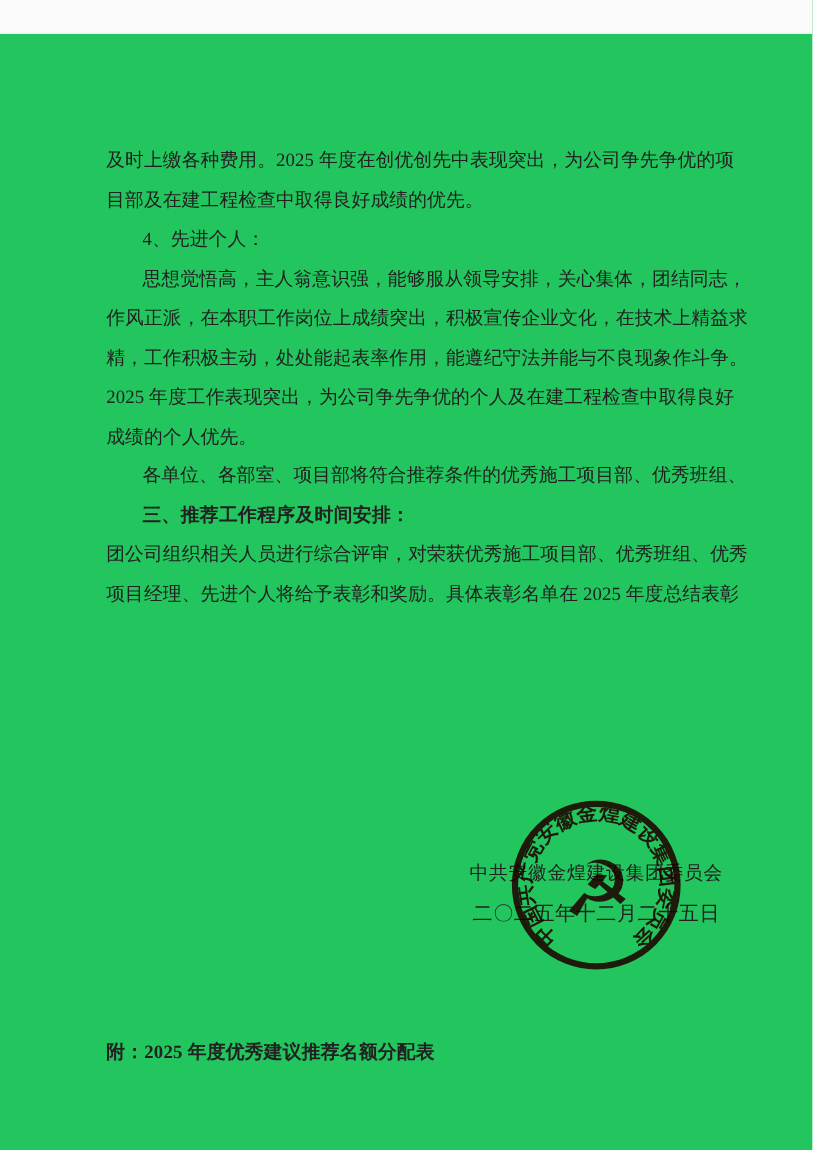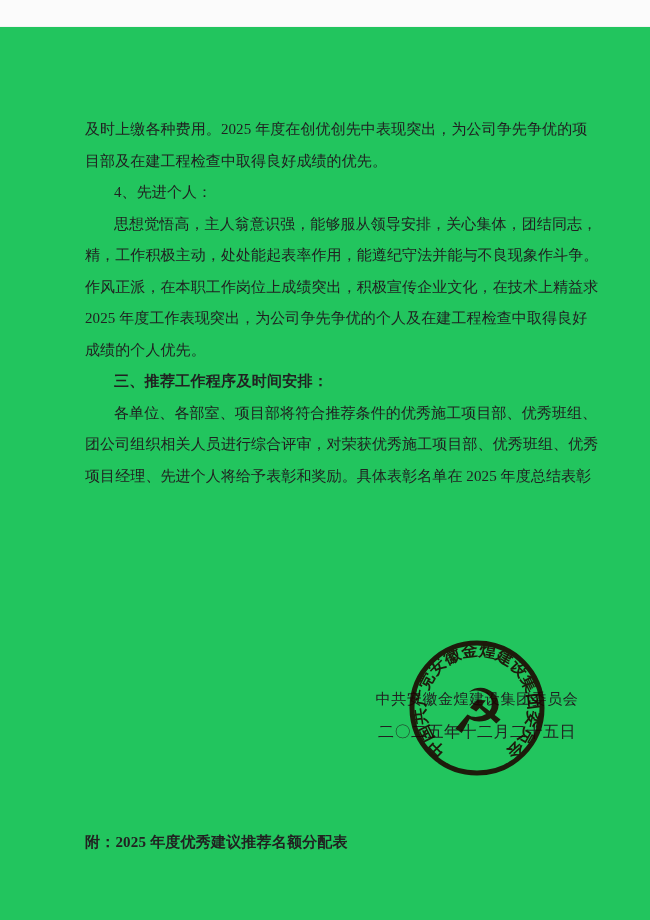--- a/index.html
+++ b/index.html
@@ -50,26 +50,26 @@
 
 <div class="page">
 
   <div class="top-band"></div>
 
   <div class="doc-body">
       <div class="line">及时上缴各种费用。2025 年度在创优创先中表现突出，为公司争先争优的项</div>
       <div class="line">目部及在建工程检查中取得良好成绩的优先。</div>
       <div class="line indent">4、先进个人：</div>
       <div class="line indent">思想觉悟高，主人翁意识强，能够服从领导安排，关心集体，团结同志，</div>
+      <div class="line">作风正派，在本职工作岗位上成绩突出，积极宣传企业文化，在技术上精益求</div>
       <div class="line">精，工作积极主动，处处能起表率作用，能遵纪守法并能与不良现象作斗争。</div>
-      <div class="line">作风正派，在本职工作岗位上成绩突出，积极宣传企业文化，在技术上精益求</div>
       <div class="line">2025 年度工作表现突出，为公司争先争优的个人及在建工程检查中取得良好</div>
       <div class="line">成绩的个人优先。</div>
+      <div class="line indent">各单位、各部室、项目部将符合推荐条件的优秀施工项目部、优秀班组、</div>
       <div class="line indent bold">三、推荐工作程序及时间安排：</div>
-      <div class="line indent">各单位、各部室、项目部将符合推荐条件的优秀施工项目部、优秀班组、</div>
       <div class="line">团公司组织相关人员进行综合评审，对荣获优秀施工项目部、优秀班组、优秀</div>
       <div class="line">项目经理、先进个人将给予表彰和奖励。具体表彰名单在 2025 年度总结表彰</div>
     </div>
 
   <div class="signature">
     <div class="sig-org">中共安徽金煌建设集团委员会</div>
     <div class="sig-date">二〇二五年十二月二十五日</div>
   </div>
 
   <svg class="seal" viewBox="0 0 150 150">

